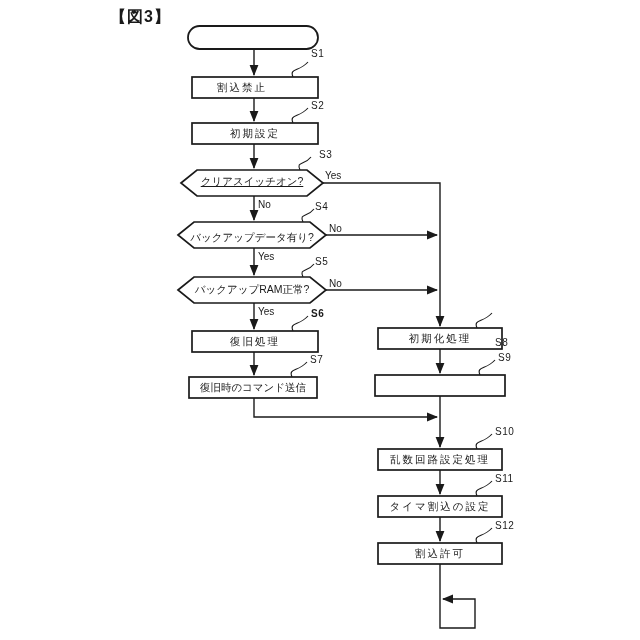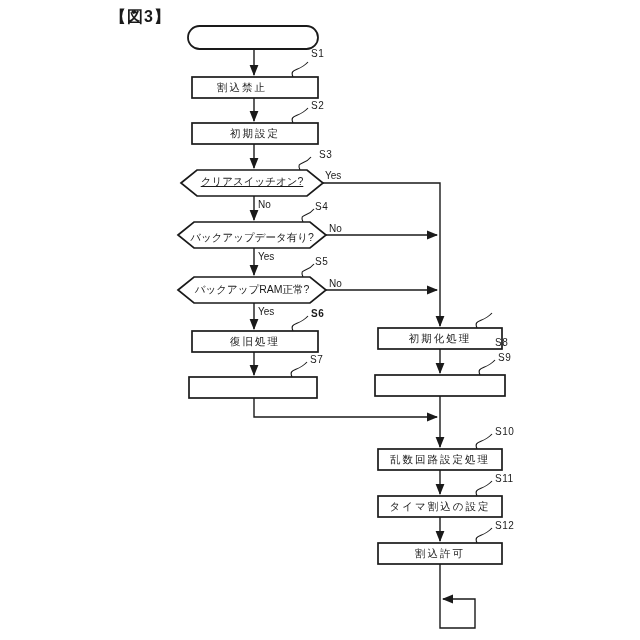--- a/index.html
+++ b/index.html
@@ -77,20 +77,21 @@
       <rect x="378" y="543" width="124" height="21"></rect>
     </g>
   </svg>
 
   <div class="txt wide" style="left:192px;top:77px;width:100px;height:21px;">割込禁止</div>
   <div class="txt wide" style="left:192px;top:123px;width:126px;height:21px;">初期設定</div>
   <div class="txt" style="left:181px;top:170px;width:142px;height:24px;text-decoration:underline;">クリアスイッチオン?</div>
   <div class="txt" style="left:178px;top:222px;width:148px;height:32px;">バックアップデータ有り?</div>
   <div class="txt" style="left:178px;top:277px;width:148px;height:26px;">バックアップRAM正常?</div>
   <div class="txt wide" style="left:192px;top:331px;width:126px;height:21px;">復旧処理</div>
+  <div class="txt" style="left:189px;top:377px;width:128px;height:21px;">復旧時のコマンド送信</div>
   <div class="txt wide" style="left:378px;top:328px;width:124px;height:21px;">初期化処理</div>
   <div class="txt wide" style="left:378px;top:449px;width:124px;height:21px;">乱数回路設定処理</div>
   <div class="txt wide" style="left:378px;top:496px;width:124px;height:21px;">タイマ割込の設定</div>
   <div class="txt wide" style="left:378px;top:543px;width:124px;height:21px;">割込許可</div>
 
   <div class="step-id" style="left:311px;top:48px;">S1</div>
   <div class="step-id" style="left:311px;top:100px;">S2</div>
   <div class="step-id" style="left:312px;top:149px;margin-left:7px;">S3</div>
   <div class="step-id" style="left:315px;top:201px;">S4</div>
   <div class="step-id" style="left:315px;top:256px;">S5</div>

